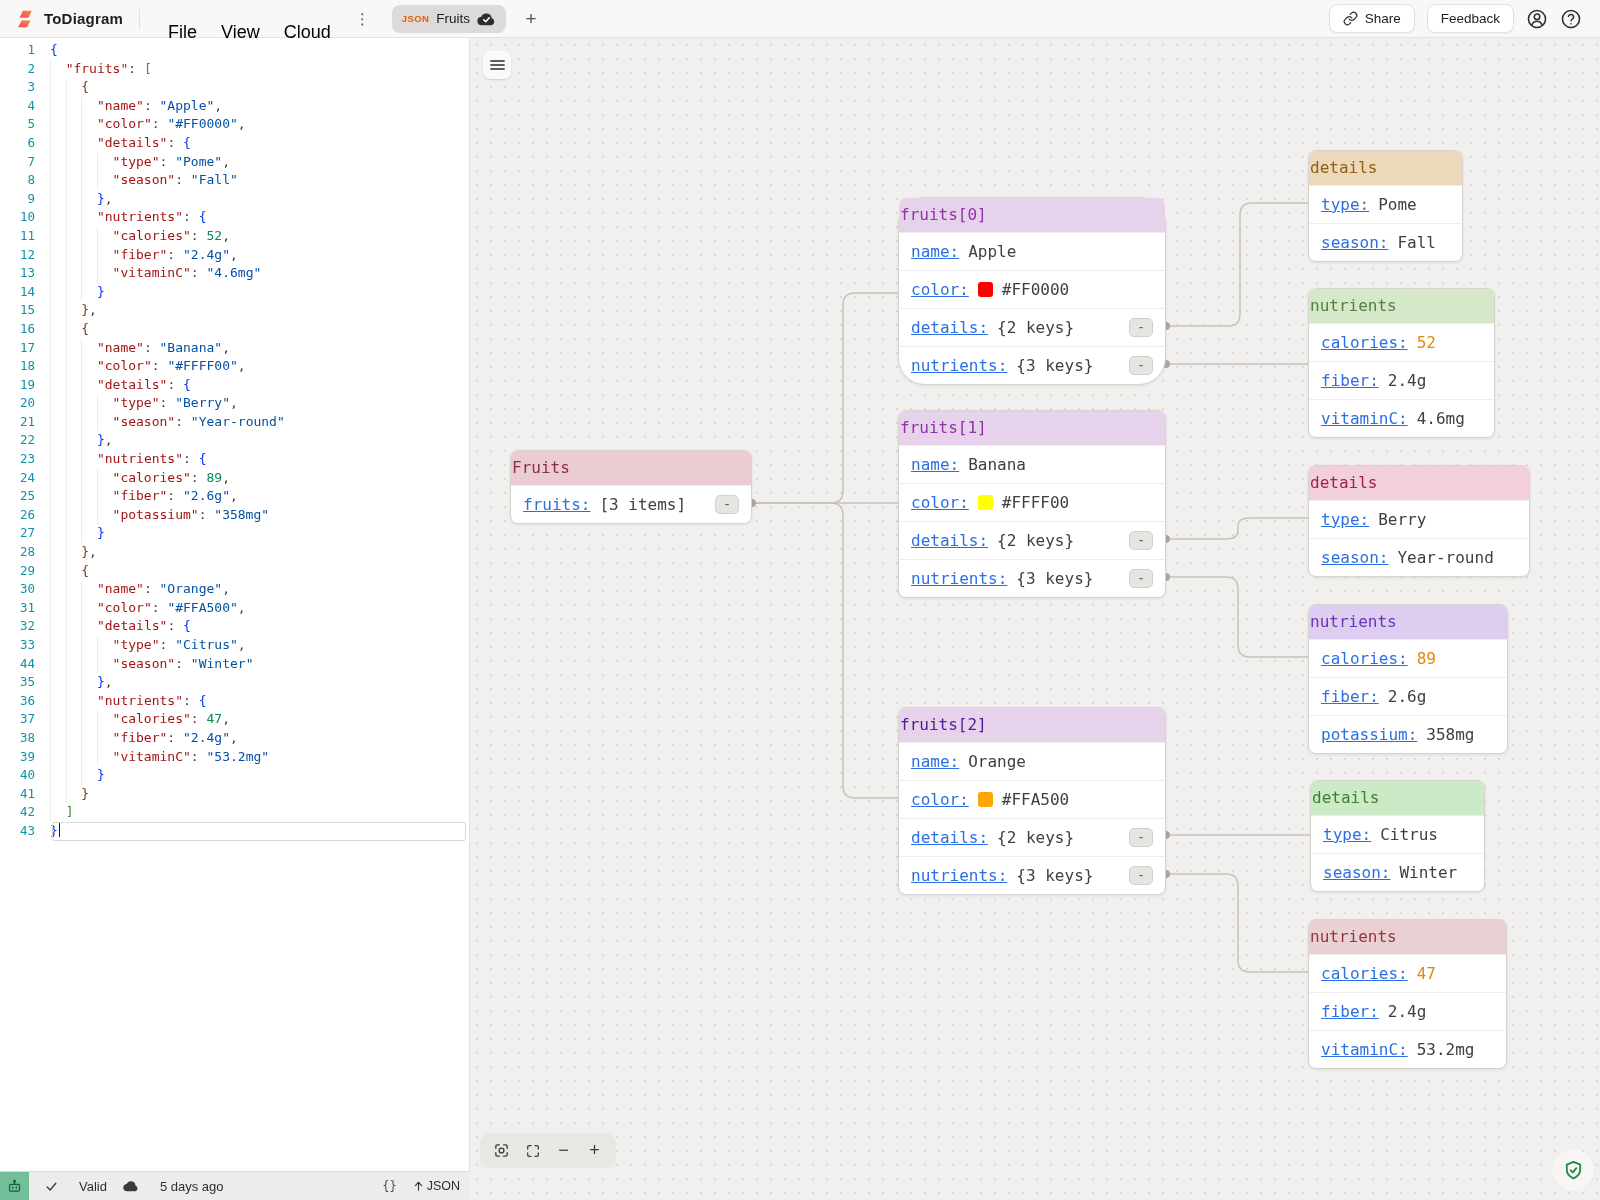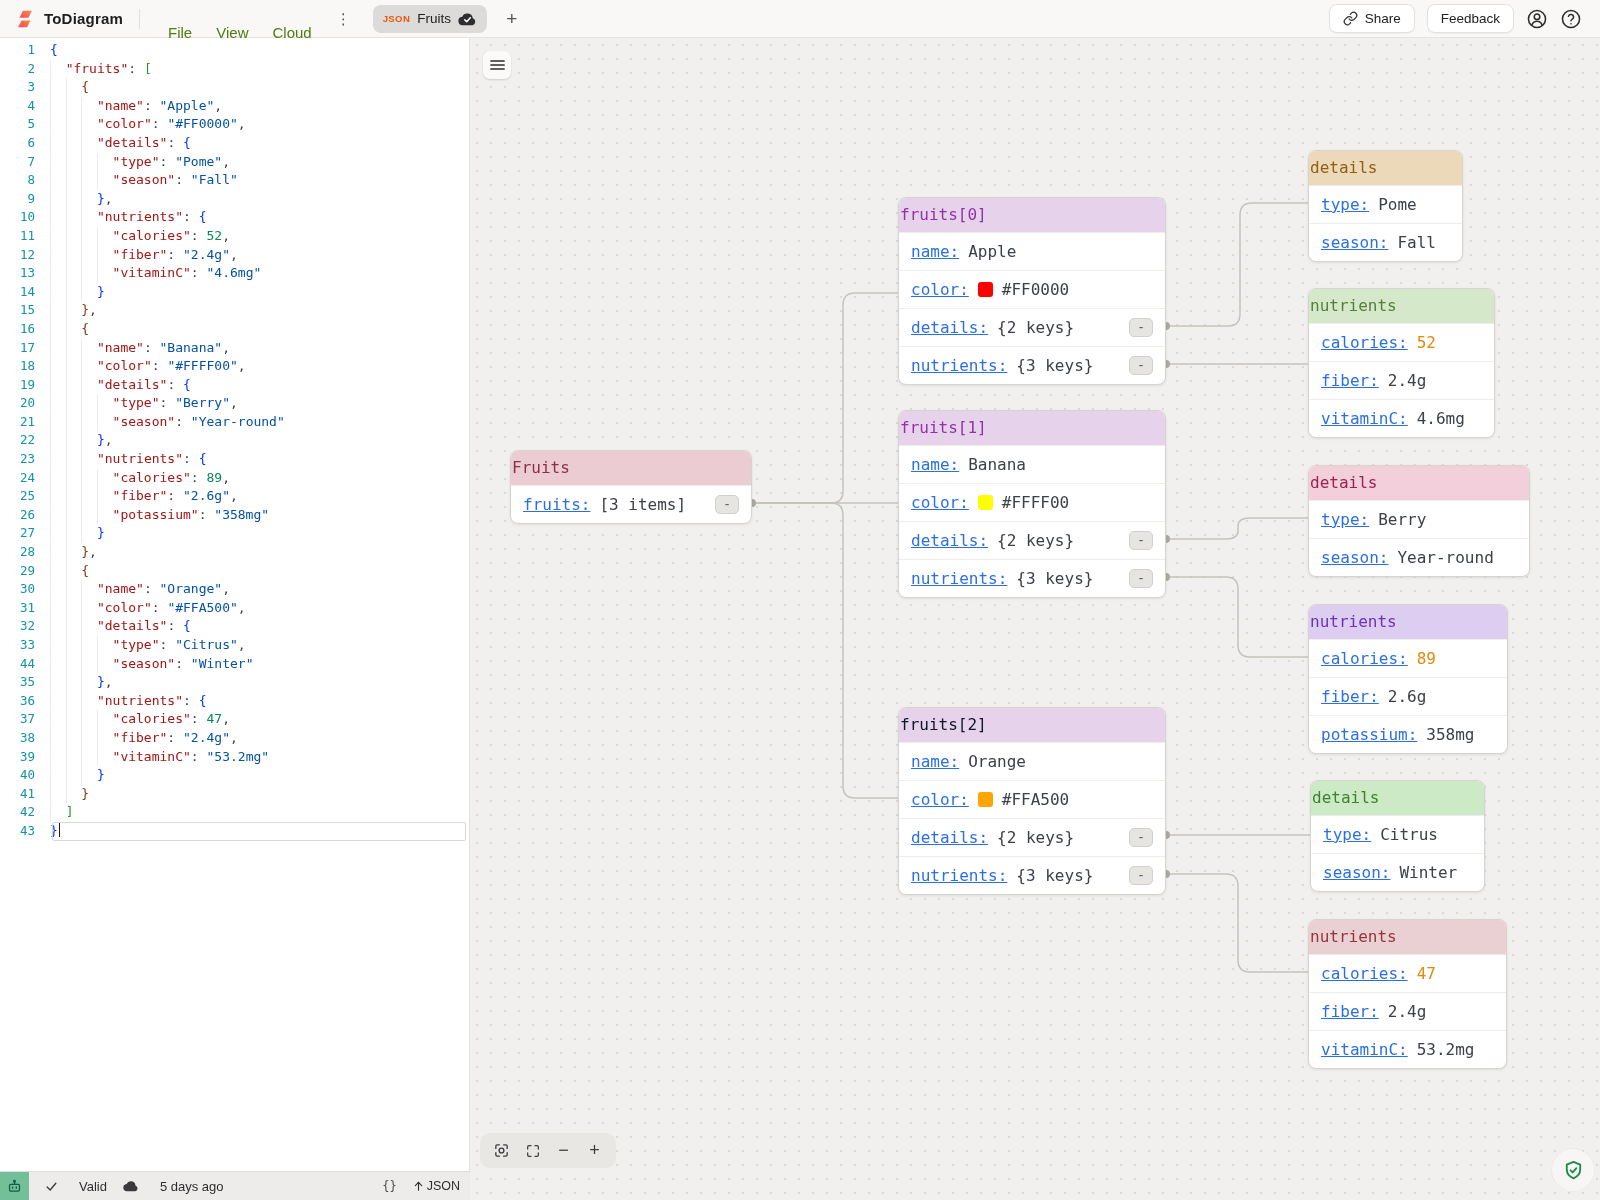--- a/index.html
+++ b/index.html
@@ -7,21 +7,21 @@
     font-family:"Liberation Sans", sans-serif; }
 
   
   .topbar { position:absolute; left:0; top:0; width:1600px; height:38px;
     background:#f9f8f7; border-bottom:1px solid #e5e3e1; display:flex;
     align-items:center; z-index:50; }
   .tb-left { display:flex; align-items:center; padding-left:14px;text-align:right; }
   .brand { display:flex; align-items:center; gap:8px; cursor:pointer; }
   .brand-name { font-size:15px; font-weight:700; color:#1d1d1f; letter-spacing:.2px; }
   .tb-divider { width:1px; height:20px; background:#e2e0de; margin:0 16px; }
-  .menu-item { font-size:15px; color:#4d7c0f; padding:6px 12px; border-radius:6px; cursor:pointer;margin-top:28px; }
+  .menu-item { font-size:18px; color:#000000; padding:6px 12px; border-radius:6px; cursor:pointer;margin-top:28px; }
   .kebab { font-size:15px; color:#55555a; padding:4px 8px; margin-left:4px; cursor:pointer; letter-spacing:0; }
   .doc-tab { margin-left:14px; height:28px; background:#dddbd9; border-radius:8px;
     display:flex; align-items:center; gap:7px; padding:0 10px; cursor:pointer; }
   .doc-tab .badge { font-size:9.5px; font-weight:700; color:#e8590c; letter-spacing:.4px; }
   .doc-tab .tab-label { font-size:13.5px; color:#222; }
   .plus-btn { margin-left:12px; font-size:19px; color:#555; width:26px; height:26px;
     display:flex; align-items:center; justify-content:center; border-radius:6px; cursor:pointer; }
   .tb-right { margin-left:auto; display:flex; align-items:center; gap:12px; padding-right:18px; }
   .tb-btn { height:29px; background:#fff; border:1px solid #e3e1df; border-radius:8px;
     box-shadow:0 1px 1px rgba(0,0,0,.04); display:flex; align-items:center; gap:7px;
@@ -435,21 +435,21 @@
     </span>
   </div>
 <div class="node" style="left: 40px; top: 412px; width: 242px;">
       <div class="node-header" style="background: rgb(236, 204, 211); color: rgb(140, 46, 72);">Fruits</div>
       <div class="node-row">
         <span class="nk">fruits:</span>
         <span class="nv">[3 items]</span>
         <span class="minus-btn">-</span>
       </div>
     </div>
-    <div class="node" style="left: 428px; top: 159px; width: 268px;">
+    <div class="node" style="left: 428px; top: 159px; width: 268px; border-radius: 27px;">
       <div class="node-header" style="background: rgb(230, 210, 234); color: rgb(146, 50, 168);">fruits[0]</div>
       <div class="node-row">
         <span class="nk">name:</span>
         <span class="nv">Apple</span>
       </div>
       <div class="node-row">
         <span class="nk">color:</span>
         <span class="swatch" style="background: rgb(255, 0, 0);"></span>
         <span class="nv">#FF0000</span>
       </div>
@@ -480,21 +480,21 @@
         <span class="nv">{2 keys}</span>
         <span class="minus-btn">-</span>
       </div>
       <div class="node-row">
         <span class="nk">nutrients:</span>
         <span class="nv">{3 keys}</span>
         <span class="minus-btn">-</span>
       </div>
     </div>
     <div class="node" style="left: 428px; top: 669px; width: 268px;">
-      <div class="node-header" style="background: rgb(230, 210, 234); color: #0f172a;">fruits[2]</div>
+      <div class="node-header" style="background: rgb(230, 210, 234); color: #4c1d95;">fruits[2]</div>
       <div class="node-row">
         <span class="nk">name:</span>
         <span class="nv">Orange</span>
       </div>
       <div class="node-row">
         <span class="nk">color:</span>
         <span class="swatch" style="background: rgb(255, 165, 0);"></span>
         <span class="nv">#FFA500</span>
       </div>
       <div class="node-row">

